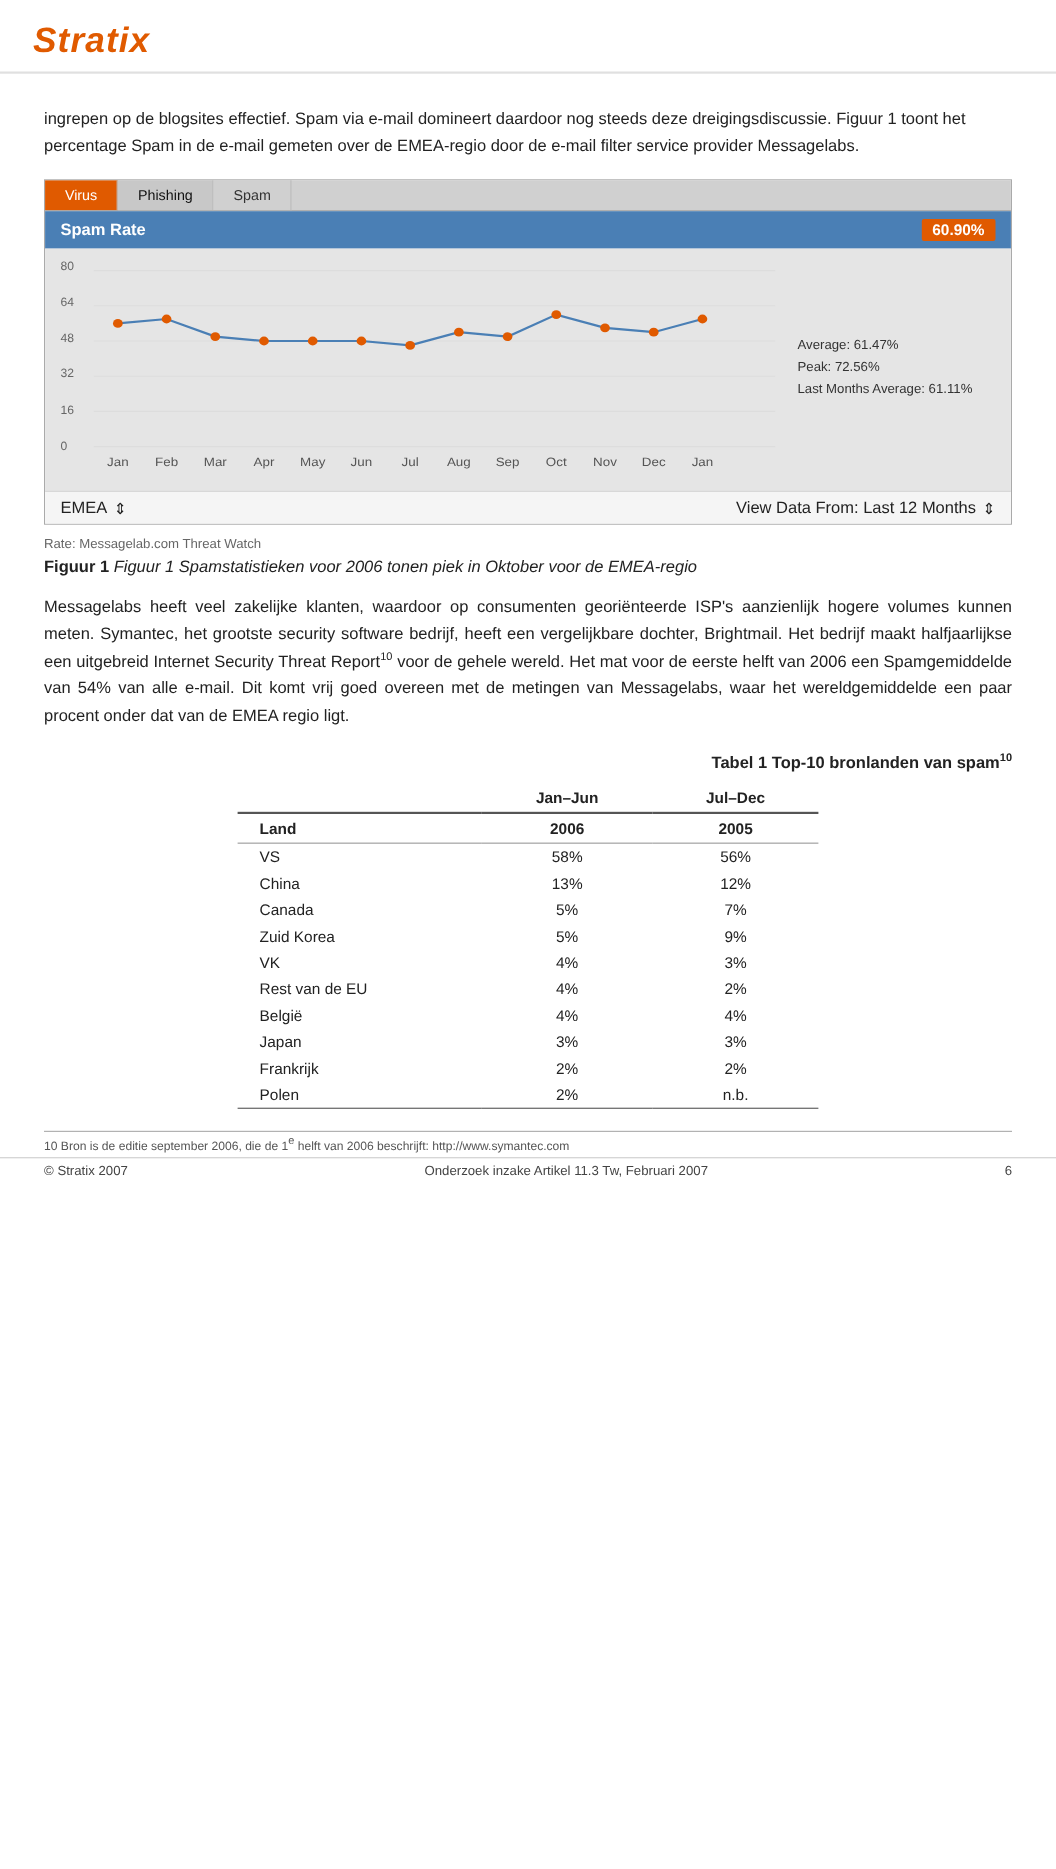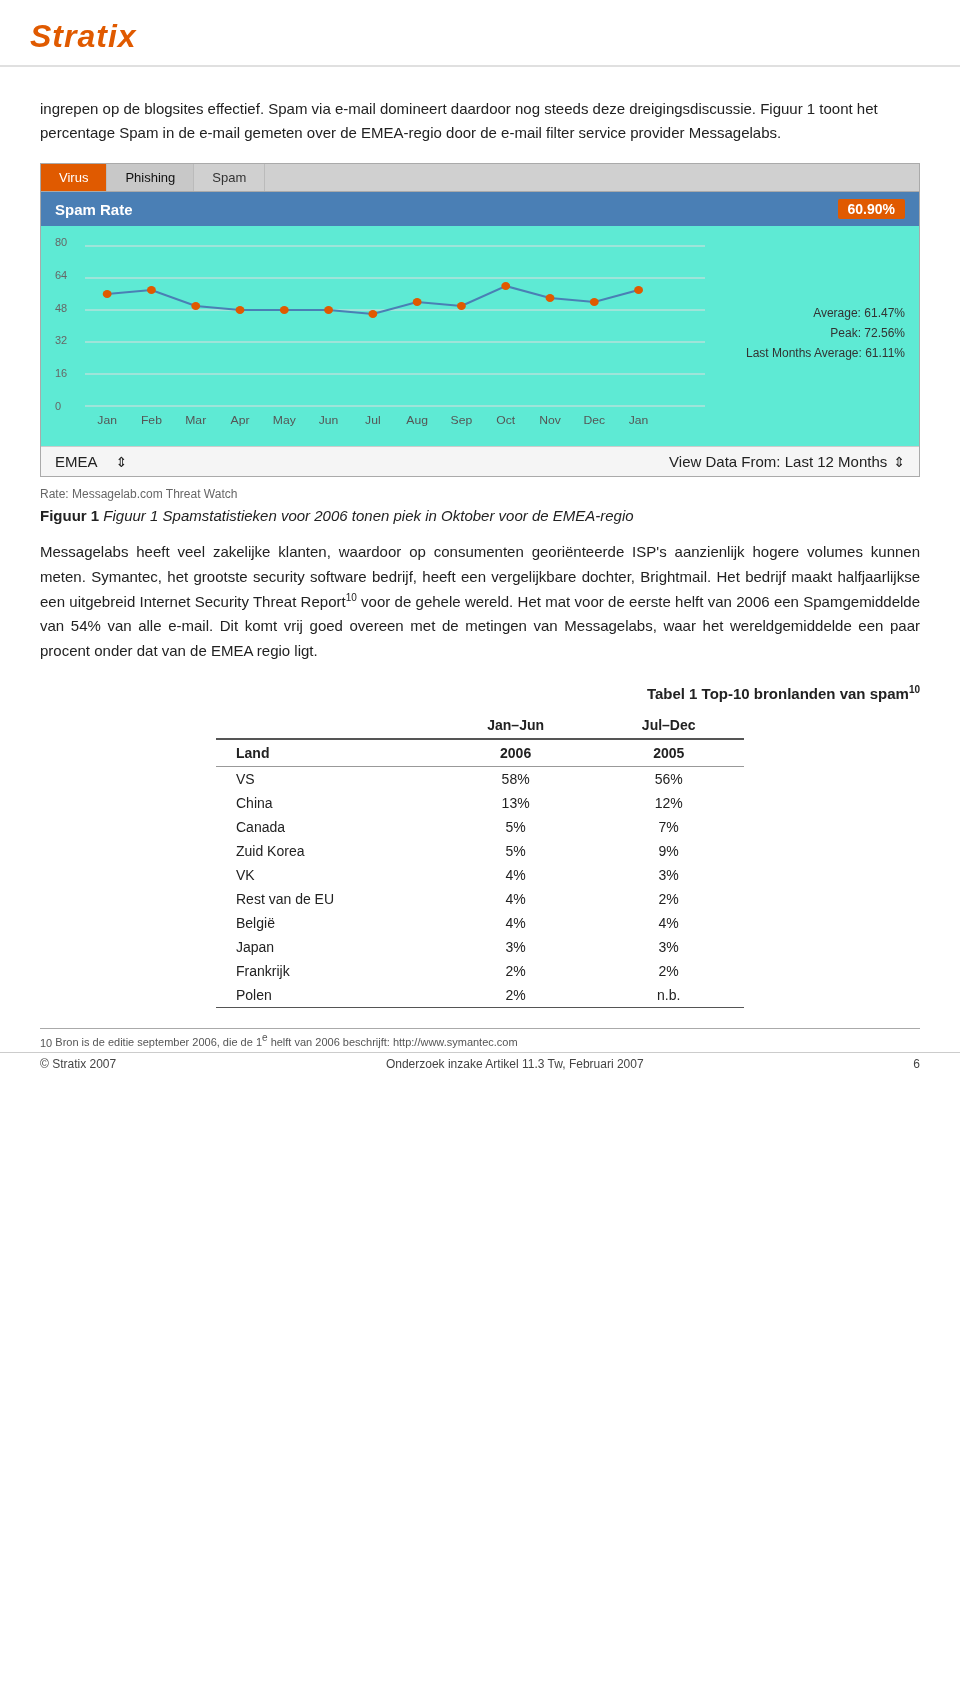--- a/index.html
+++ b/index.html
@@ -85,36 +85,35 @@
       color: #fff;
       font-weight: bold;
       font-size: 14px;
       padding: 2px 10px;
       border-radius: 2px;
     }
 
     .chart-body {
       display: flex;
       padding: 10px 14px;
-      background: #5eead4;
+      background: #e5e5e5;
     }
     .chart-area {
       flex: 1;
       position: relative;
       height: 200px;
     }
     .chart-legend {
       width: 200px;
       padding-left: 20px;
       display: flex;
       flex-direction: column;
       justify-content: center;
       font-size: 12px;
       color: #333;
-      text-align: right;
     }
     .chart-legend div {
       margin-bottom: 6px;
     }
 
     
     .y-labels {
       position: absolute;
       left: 0;
       top: 0;
@@ -309,21 +308,21 @@
       </div>
 
       <div class="chart-legend">
         <div>Average: 61.47%</div>
         <div>Peak: 72.56%</div>
         <div>Last Months Average: 61.11%</div>
       </div>
     </div>
 
     <div class="chart-footer">
-      <div style="display:flex;align-items:center;gap:18px;">
+      <div style="display:flex;align-items:center;gap:6px;">
         <span>EMEA</span>
         <span style="cursor:pointer;font-size:14px;">⇕</span>
       </div>
       <div style="display:flex;align-items:center;gap:6px;">
         <span>View Data From: Last 12 Months</span>
         <span style="cursor:pointer;font-size:14px;">⇕</span>
       </div>
     </div>
   </div>
 

